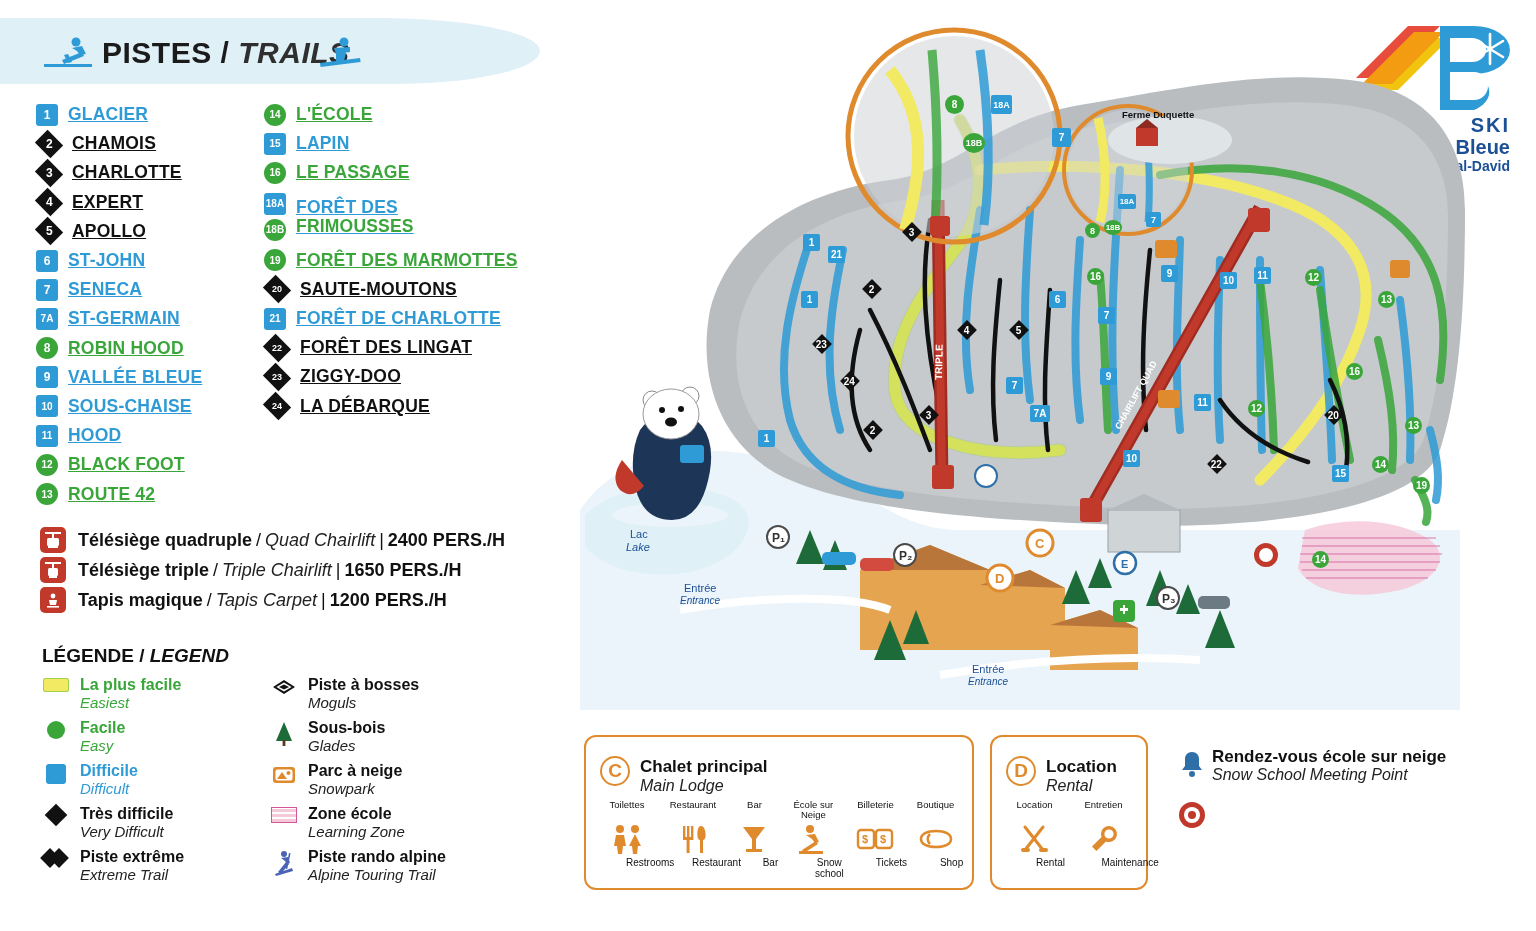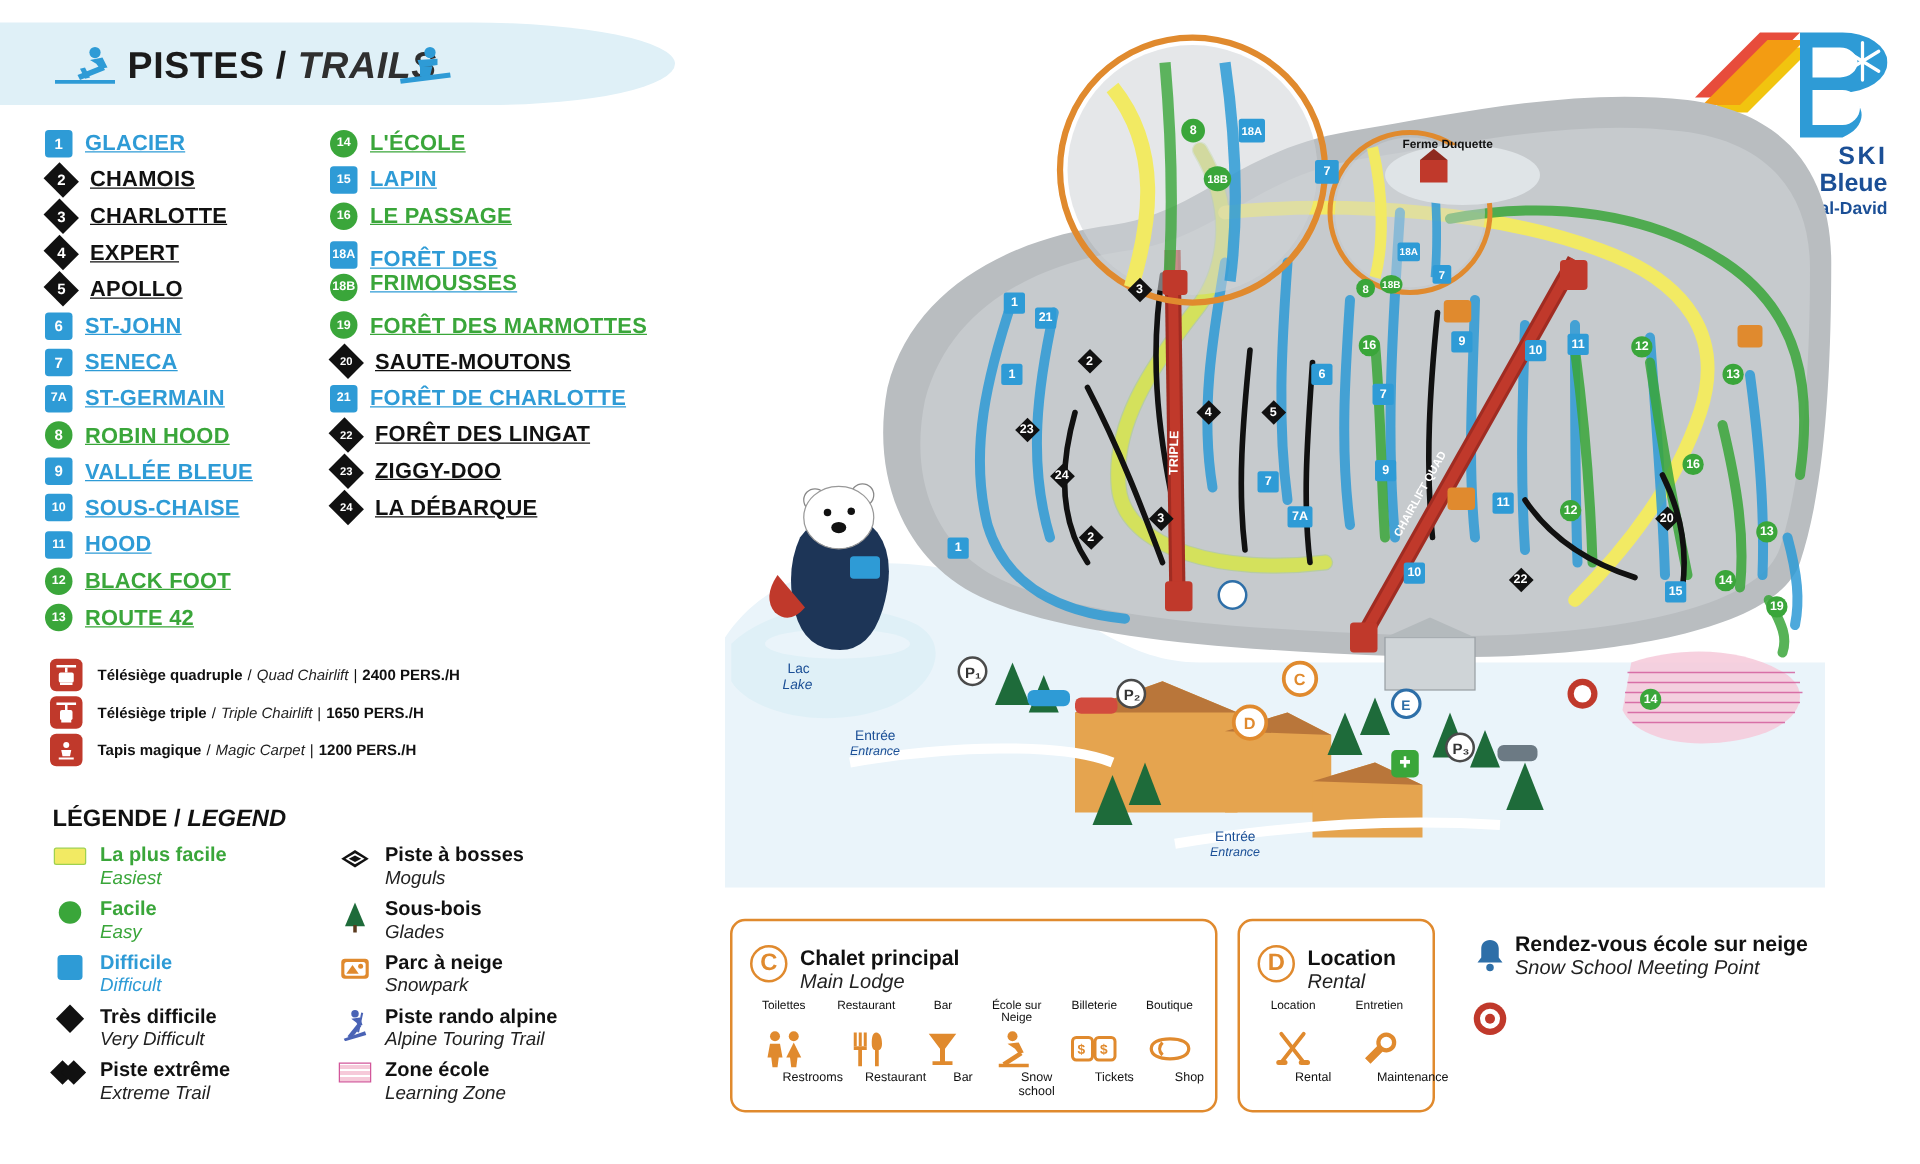--- a/index.html
+++ b/index.html
@@ -74,21 +74,21 @@
   .badge.diamond span { transform: rotate(-45deg); display: block; }
   .trail-name { font-size: 17.5px; font-weight: bold; letter-spacing: .2px; white-space: nowrap; text-decoration: underline; }
   .n-blue { color: #2e9bd6; }
   .n-green { color: #3aa63a; }
   .n-black { color: #111; }
   .two-line { line-height: 1.05; }
   .two-line .l2 { display: block; }
 
   
   .lifts { position: absolute; left: 40px; top: 525px; width: 520px; }
-  .lift-row { display: flex; align-items: center; height: 30px; font-size: 12px; }
+  .lift-row { display: flex; align-items: center; height: 30px; font-size: 18px; }
   .lift-row .lift-ico {
     width: 26px; height: 26px; flex: 0 0 26px; margin-right: 12px;
     border-radius: 5px; background: #c0392b;
     display: flex; align-items: center; justify-content: center;
     color: #fff; font-size: 13px;
   }
   .lift-row .lift-ico.magic { background: #c0392b; }
   .lift-row b { font-weight: bold; color: #111; }
   .lift-row i { font-style: italic; color: #222; }
   .lift-row .sep { padding: 0 4px; color: #111; }
@@ -394,21 +394,21 @@
         <svg width="16" height="16" viewBox="0 0 16 16">
             <g fill="#fff">
               <circle cx="8" cy="4" r="2.4"></circle>
               <path d="M4 8h8l-1 5H5z"></path>
               <path d="M2 14h12v1.6H2z"></path>
             </g>
           </svg>
       </span>
       <b>Tapis magique</b>
       <span class="sep">/</span>
-      <i>Magic Carpet</i>
+      <i>Tapis Carpet</i>
       <span class="sep">|</span>
       <b>1200 PERS./H</b>
     </div>
   </div>
 
   <div class="legend-title">
     <span>LÉGENDE</span>
     <span>/</span>
     <i>LEGEND</i>
   </div>
@@ -496,46 +496,46 @@
           <svg width="24" height="22" viewBox="0 0 24 22">
               <rect x="1" y="3" width="22" height="16" rx="3" fill="#e08a2e"></rect>
               <rect x="3.5" y="5.5" width="17" height="11" rx="2" fill="#fff"></rect>
               <path d="M5 15 L10 8 L15 15 Z" fill="#e08a2e"></path>
               <circle cx="16.5" cy="9" r="2" fill="#e08a2e"></circle>
             </svg>
         </span>
         <span class="lg-txt">
           <span class="lg-fr fr-black">Parc à neige</span><br>
           <span class="lg-en en-black">Snowpark</span>
+        </span>
+      </div>
+      <div class="legend-row">
+        <span class="lg-ico">
+            <span class="sw-learn"></span>
+          </span>
+        <span class="lg-txt">
+          <span class="lg-fr fr-black">Zone école</span><br>
+          <span class="lg-en en-black">Learning Zone</span>
         </span>
       </div>
       <div class="legend-row">
         <span class="lg-ico">
           <svg width="24" height="26" viewBox="0 0 24 26">
               <g fill="#4a63b5">
                 <circle cx="12" cy="4" r="3"></circle>
                 <path d="M9 8 L16 7 L18 13 L15 14 L13 11 Z"></path>
                 <path d="M6 22 L14 12 L17 14 L9 24 Z"></path>
                 <path d="M3 24 L20 18 L21 21 L4 26 Z"></path>
                 <rect x="17" y="3" width="1.6" height="16" transform="rotate(12 17 3)"></rect>
               </g>
             </svg>
         </span>
         <span class="lg-txt">
           <span class="lg-fr fr-black">Piste rando alpine</span><br>
           <span class="lg-en en-black">Alpine Touring Trail</span>
-        </span>
-      </div>
-      <div class="legend-row">
-        <span class="lg-ico">
-            <span class="sw-learn"></span>
-          </span>
-        <span class="lg-txt">
-          <span class="lg-fr fr-black">Zone école</span><br>
-          <span class="lg-en en-black">Learning Zone</span>
         </span>
       </div>
     </div>
   </div>
 
   <div class="map">
     <svg width="960" height="710" viewBox="0 0 960 710">
 
       <path d="M20 500 C60 440 140 430 220 450 C300 468 330 520 400 520 L900 520 L900 700 L20 700 Z" fill="#eaf4fa"></path>
 

